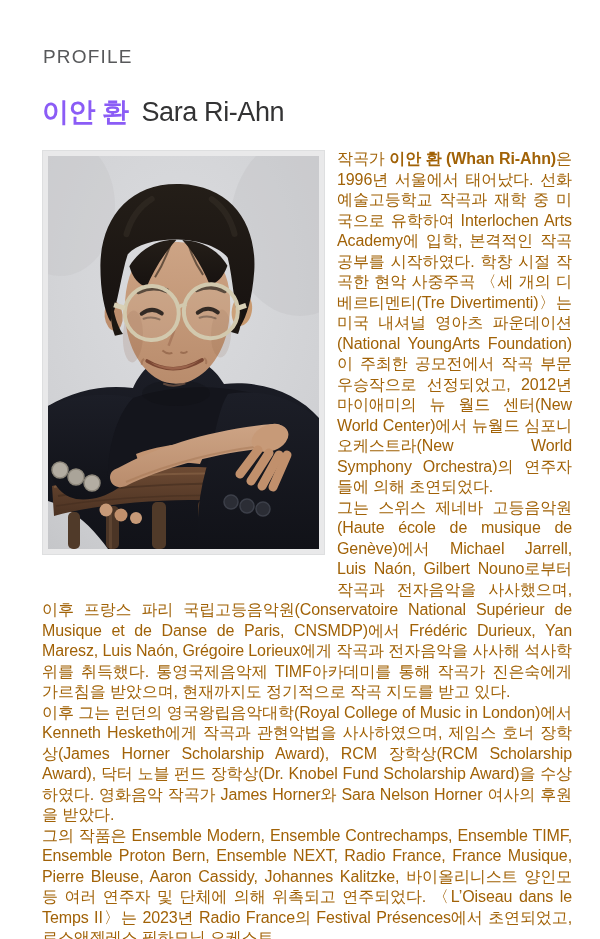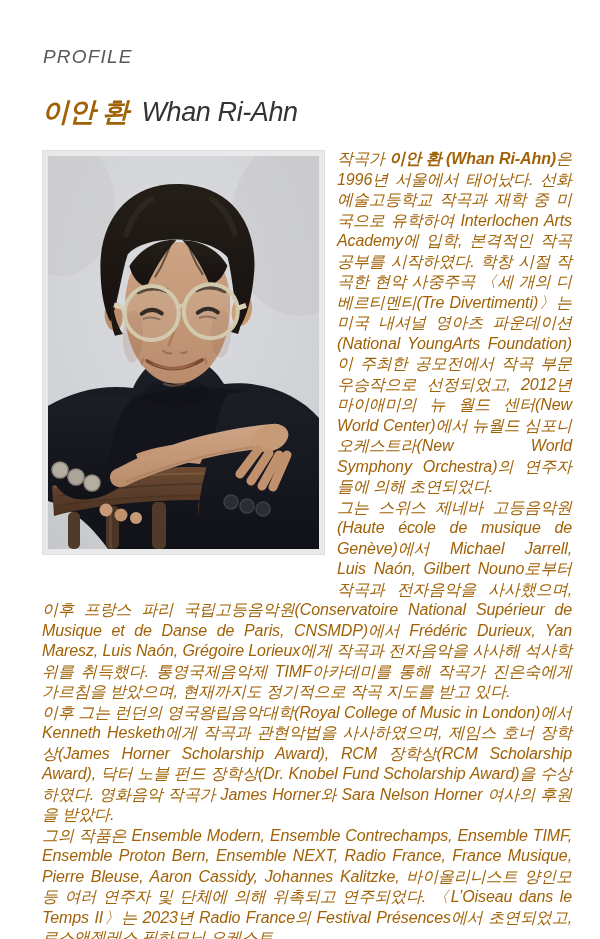--- a/index.html
+++ b/index.html
@@ -8,37 +8,36 @@
     background: #ffffff;
     overflow: hidden;
     font-family: "Liberation Sans", "DejaVu Sans", sans-serif;
     -webkit-font-smoothing: antialiased;
   }
   .page {
     width: 600px; height: 939px;
     box-sizing: border-box;
     padding: 0 28px 0 42px;
     overflow: hidden;
-    font-style: italic;
   }
   .eyebrow {
     margin: 46px 0 0 1px;
     font-size: 19px;
     line-height: 22px;
     letter-spacing: 1.2px;
     color: #57585a;
     font-weight: 400;
   }
   .title-row {
     margin: 31px 0 0 0;
     font-size: 27px;
     line-height: 26px;
     white-space: nowrap;
   }
-  .title-ko { font-weight: 700; color: #a16207; letter-spacing: -0.5px; }
+  .title-ko { font-weight: 700; color: #8b5cf6; letter-spacing: -0.5px; }
   .title-en { font-weight: 400; color: #333334; margin-left: 13px; letter-spacing: -0.4px; }
   .content {
     margin-top: 24px;
     font-size: 16px;
     line-height: 20.5px;
     color: #a16207;
     letter-spacing: -0.1px;
   }
   .photo-frame {
     float: left;
@@ -55,21 +54,21 @@
   }
 </style>
 </head>
 <body>
 
 <div class="page">
 
   <div class="eyebrow">PROFILE</div>
 
   <h1 class="title-row" style="margin-top:31px;">
-    <span class="title-ko">이안 환</span><span class="title-en">Whan Ri-Ahn</span>
+    <span class="title-ko">이안 환</span><span class="title-en">Sara Ri-Ahn</span>
   </h1>
 
   <div class="content">
 
     <div class="photo-frame">
       <svg width="271" height="393" viewBox="0 0 271 393" xmlns="http://www.w3.org/2000/svg">
         <defs>
           <radialGradient id="bgGrad" cx="48%" cy="32%" r="85%">
             <stop offset="0" stop-color="#dbdcdf"></stop>
             <stop offset="0.7" stop-color="#d0d1d4"></stop>

